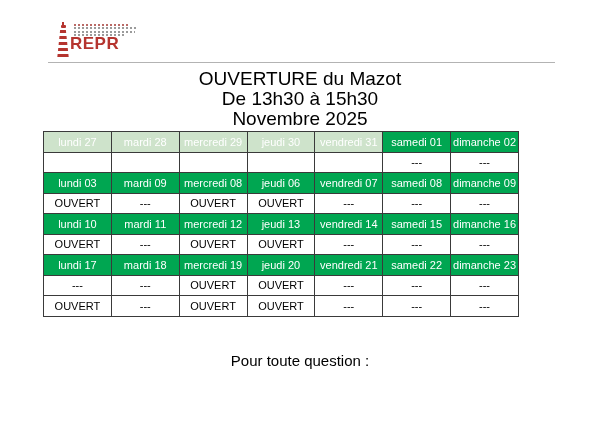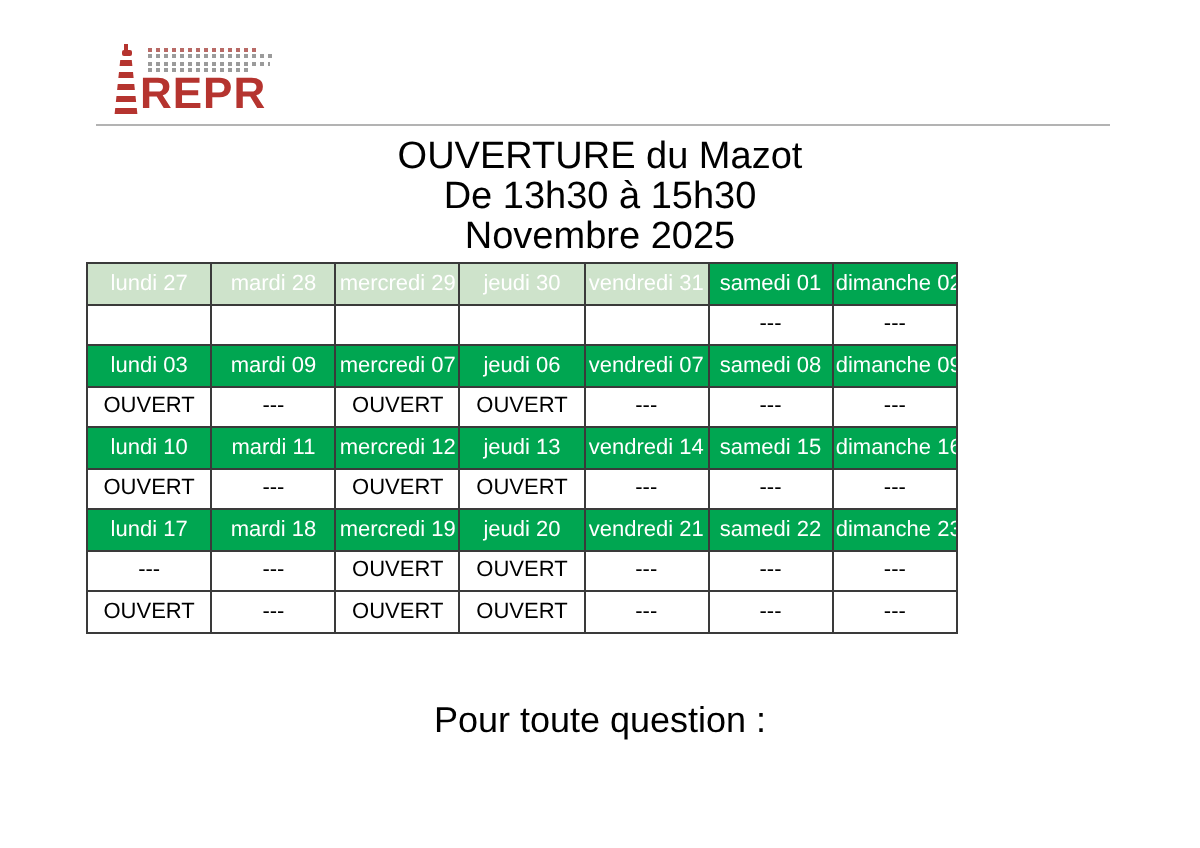--- a/index.html
+++ b/index.html
@@ -30,48 +30,48 @@
   }
   .rays{position:absolute;left:18px;top:4px;width:64px;height:13px;}
   .ray{height:2px;margin-bottom:1.4px;background:repeating-linear-gradient(90deg,#9b9b9b 0 2px,transparent 2px 4px);}
   .ray:first-child{background:repeating-linear-gradient(90deg,#b96a66 0 2px,transparent 2px 4px);}
   .ray:nth-child(2){width:100%;}
   .ray:nth-child(1){width:88%;}
   .ray:nth-child(3){width:96%;}
   .ray:nth-child(4){width:78%;}
   .logo-text{
     position:absolute;left:14px;top:14px;
-    font-size:22px;font-weight:bold;color:var(--red);letter-spacing:0.5px;
+    font-size:17px;font-weight:bold;color:var(--red);letter-spacing:0.5px;
   }
 
   
   .rule{position:absolute;left:48px;right:45px;top:62px;height:1px;background:var(--rule);}
 
   
   .titles{position:absolute;left:0;right:0;top:69px;text-align:center;color:#000;}
   .titles .line{font-size:19px;line-height:20px;}
 
   
   table.schedule{
-    position:absolute;left:43px;top:131px;width:436px;
+    position:absolute;left:43px;top:131px;width:476px;
     border-collapse:collapse;table-layout:fixed;
   }
   .schedule td{
     border:1px solid var(--border);
     height:20.5px;text-align:center;vertical-align:middle;
     font-size:11px;padding:0 1px;
     overflow:hidden;white-space:nowrap;
   }
   .schedule td.days{background:var(--green);color:#fff;}
   .schedule td.days.muted{background:var(--light-green);color:#fff;}
   .schedule td.status{background:#fff;color:#000;}
 
   
   .footer{position:absolute;left:0;right:0;top:352px;text-align:center;color:#000;}
-  .footer .line{font-size:18px;line-height:17px;}
+  .footer .line{font-size:15px;line-height:17px;}
 </style>
 </head>
 <body>
 
 <div class="page">
 
   <div class="logo">
     <div class="lighthouse">
       <div class="lh-antenna"></div>
       <div class="lh-lamp"></div>
@@ -110,21 +110,21 @@
           <td class="status"></td>
           <td class="status"></td>
           <td class="status"></td>
           <td class="status"></td>
           <td class="status">---</td>
           <td class="status">---</td>
         </tr>
         <tr>
           <td class="days">lundi 03</td>
           <td class="days">mardi 09</td>
-          <td class="days">mercredi 07</td>
+          <td class="days">mercredi 08</td>
           <td class="days">jeudi 06</td>
           <td class="days">vendredi 07</td>
           <td class="days">samedi 08</td>
           <td class="days">dimanche 09</td>
         </tr>
         <tr>
           <td class="status">OUVERT</td>
           <td class="status">---</td>
           <td class="status">OUVERT</td>
           <td class="status">OUVERT</td>

